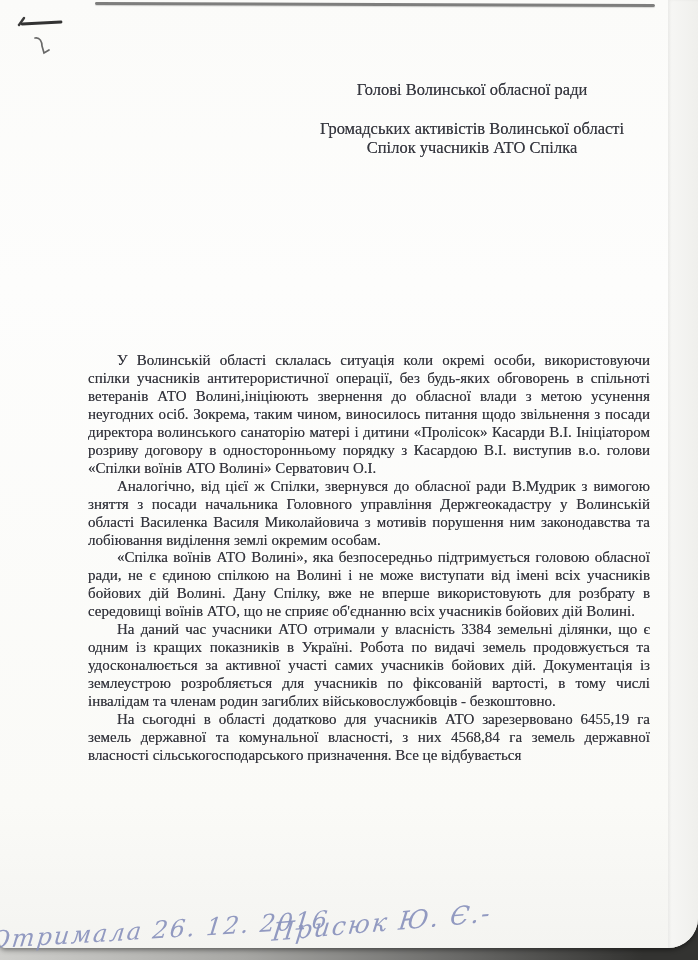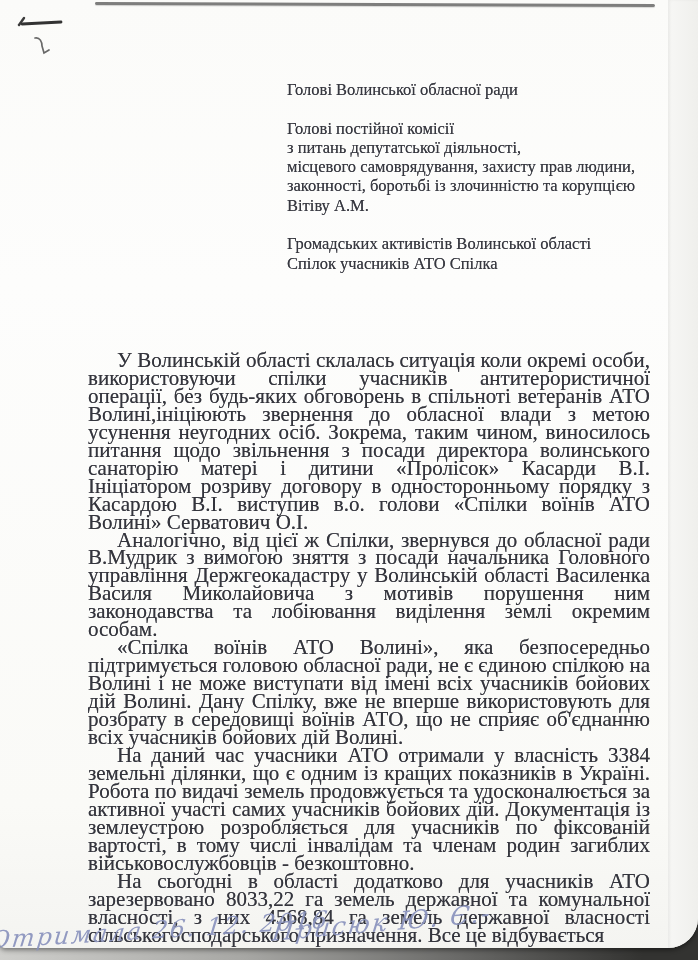--- a/index.html
+++ b/index.html
@@ -33,26 +33,26 @@
     background:#4a4a4a;opacity:.7;transform:rotate(.2deg);border-radius:2px;
     box-shadow:0 1px 1px rgba(0,0,0,.2);
   }
   .pen-mark{position:absolute;left:14px;top:8px;}
   
   .address{
     position:absolute;left:287px;top:80px;width:370px;
     font-size:16.5px;line-height:19.3px;color:#373840;
     text-shadow:0 0 .5px rgba(55,56,64,.75);
   }
-  .addr-block{margin:0 0 19.3px 0;}
+  .addr-block{margin:0 0 19.3px 0;text-align:center;}
   .addr-block:last-child{margin-bottom:0;}
   
   .body-text{
     position:absolute;left:88px;top:352px;width:562px;
-    font-size:21px;line-height:17.95px;color:#34353d;
+    font-size:15px;line-height:17.95px;color:#34353d;
     text-align:justify;
     text-shadow:0 0 .5px rgba(52,53,61,.7);
   }
   .body-text p{margin:0;text-indent:29px;}
   
   .hw{
     position:absolute;font-family:"DejaVu Serif", serif;font-style:italic;
     color:#8a93bd;opacity:.92;white-space:nowrap;
   }
   .hw-left{
@@ -81,37 +81,30 @@
       <path d="M5 17 L10 10" stroke="#3a3a3a" stroke-width="2.4" fill="none" stroke-linecap="round"></path>
       <path d="M8 16 L47 14" stroke="#333" stroke-width="2.8" fill="none" stroke-linecap="round"></path>
       <path d="M21 30 C26 29 28 34 28 38 L30 45 L35 42" stroke="#444" stroke-width="1.7" fill="none" stroke-linecap="round" opacity=".8"></path>
     </svg>
 
     <div class="address">
       <div class="addr-block">
         <div>Голові Волинської обласної ради</div>
       </div>
       <div class="addr-block">
-        <div>Голові постійної комісії</div>
-        <div>з питань депутатської діяльності,</div>
-        <div>місцевого самоврядування, захисту прав людини,</div>
-        <div>законності, боротьбі із злочинністю та корупцією</div>
-        <div>Вітіву А.М.</div>
-      </div>
-      <div class="addr-block">
         <div>Громадських активістів Волинської області</div>
         <div>Спілок учасників АТО Спілка</div>
       </div>
     </div>
 
     <div class="body-text">
       <p>У Волинській області склалась ситуація коли окремі особи, використовуючи спілки учасників антитерористичної операції, без будь-яких обговорень в спільноті ветеранів АТО Волині,ініціюють звернення до обласної влади з метою усунення неугодних осіб. Зокрема, таким чином, виносилось питання щодо звільнення з посади директора волинського санаторію матері і дитини «Пролісок» Касарди В.І. Ініціатором розриву договору в односторонньому порядку з Касардою В.І. виступив в.о. голови «Спілки воїнів АТО Волині» Серватович О.І.</p>
       <p>Аналогічно, від цієї ж Спілки, звернувся до обласної ради В.Мудрик з вимогою зняття з посади начальника Головного управління Держгеокадастру у Волинській області Василенка Василя Миколайовича з мотивів порушення ним законодавства та лобіювання виділення землі окремим особам.</p>
       <p>«Спілка воїнів АТО Волині», яка безпосередньо підтримується головою обласної ради, не є єдиною спілкою на Волині і не може виступати від імені всіх учасників бойових дій Волині. Дану Спілку, вже не вперше використовують для розбрату в середовищі воїнів АТО, що не сприяє об'єднанню всіх учасників бойових дій Волині.</p>
       <p>На даний час учасники АТО отримали у власність 3384 земельні ділянки, що є одним із кращих показників в Україні. Робота по видачі земель продовжується та удосконалюється за активної участі самих учасників бойових дій.  Документація із землеустрою розробляється для учасників по фіксованій вартості,  в тому числі інвалідам та членам родин загиблих військовослужбовців - безкоштовно.</p>
-      <p>На сьогодні в області додатково для учасників АТО зарезервовано 8033,22 га земель державної та комунальної власності, з них 4568,84 га земель державної власності сільськогосподарського призначення. Все це відбувається</p>
+      <p>На сьогодні в області додатково для учасників АТО зарезервовано 6455,19 га земель державної та комунальної власності, з них 4568,84 га земель державної власності сільськогосподарського призначення. Все це відбувається</p>
     </div>
 
     <div class="hw hw-left">Отримала 26. 12. 2016</div>
     <div class="hw hw-right">Присюк Ю. Є.-</div>
 
   </div>
 </div>
 
 </body></html>

